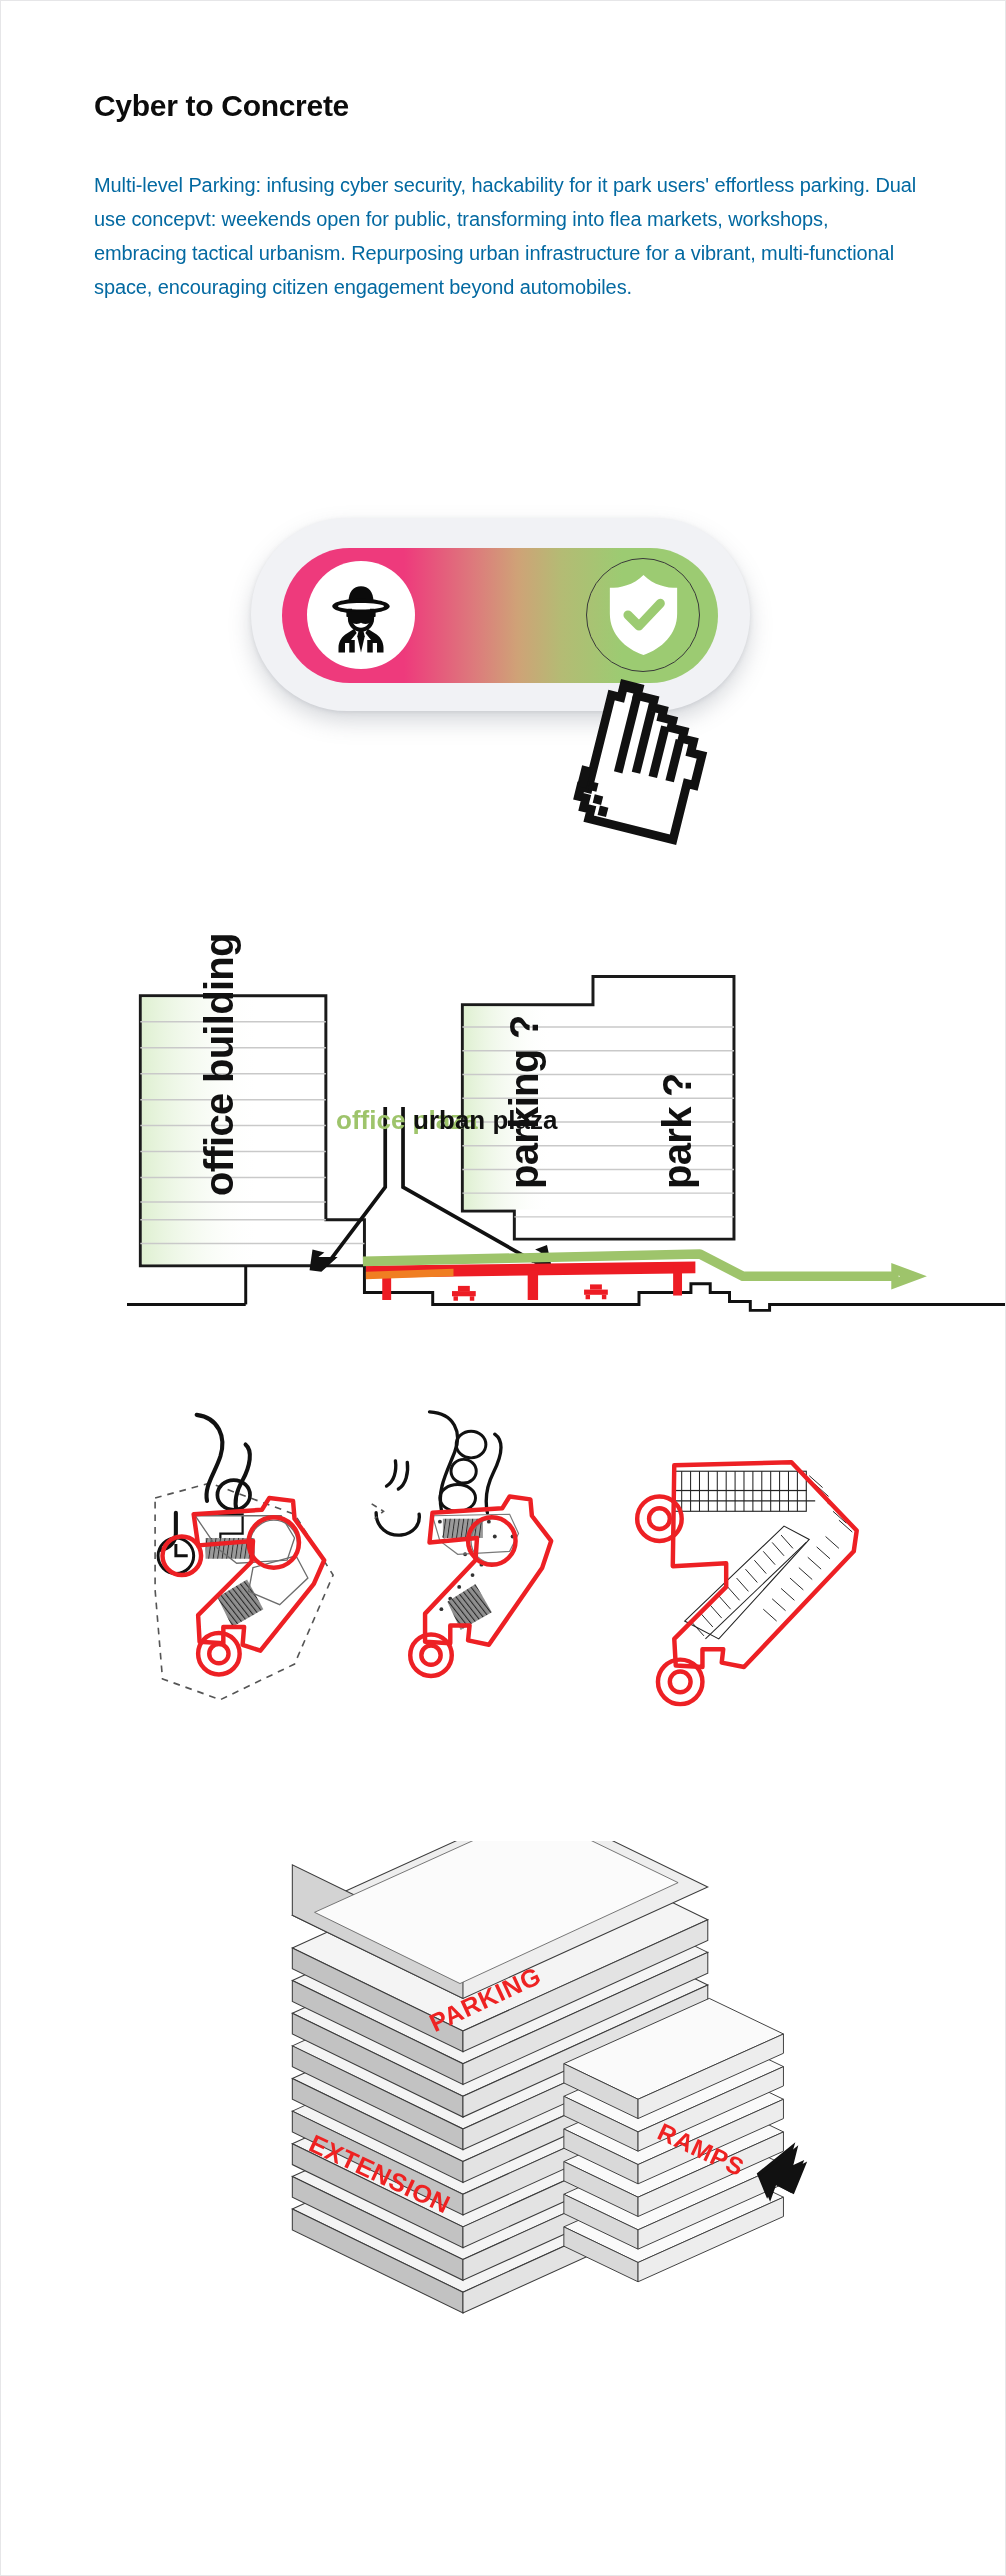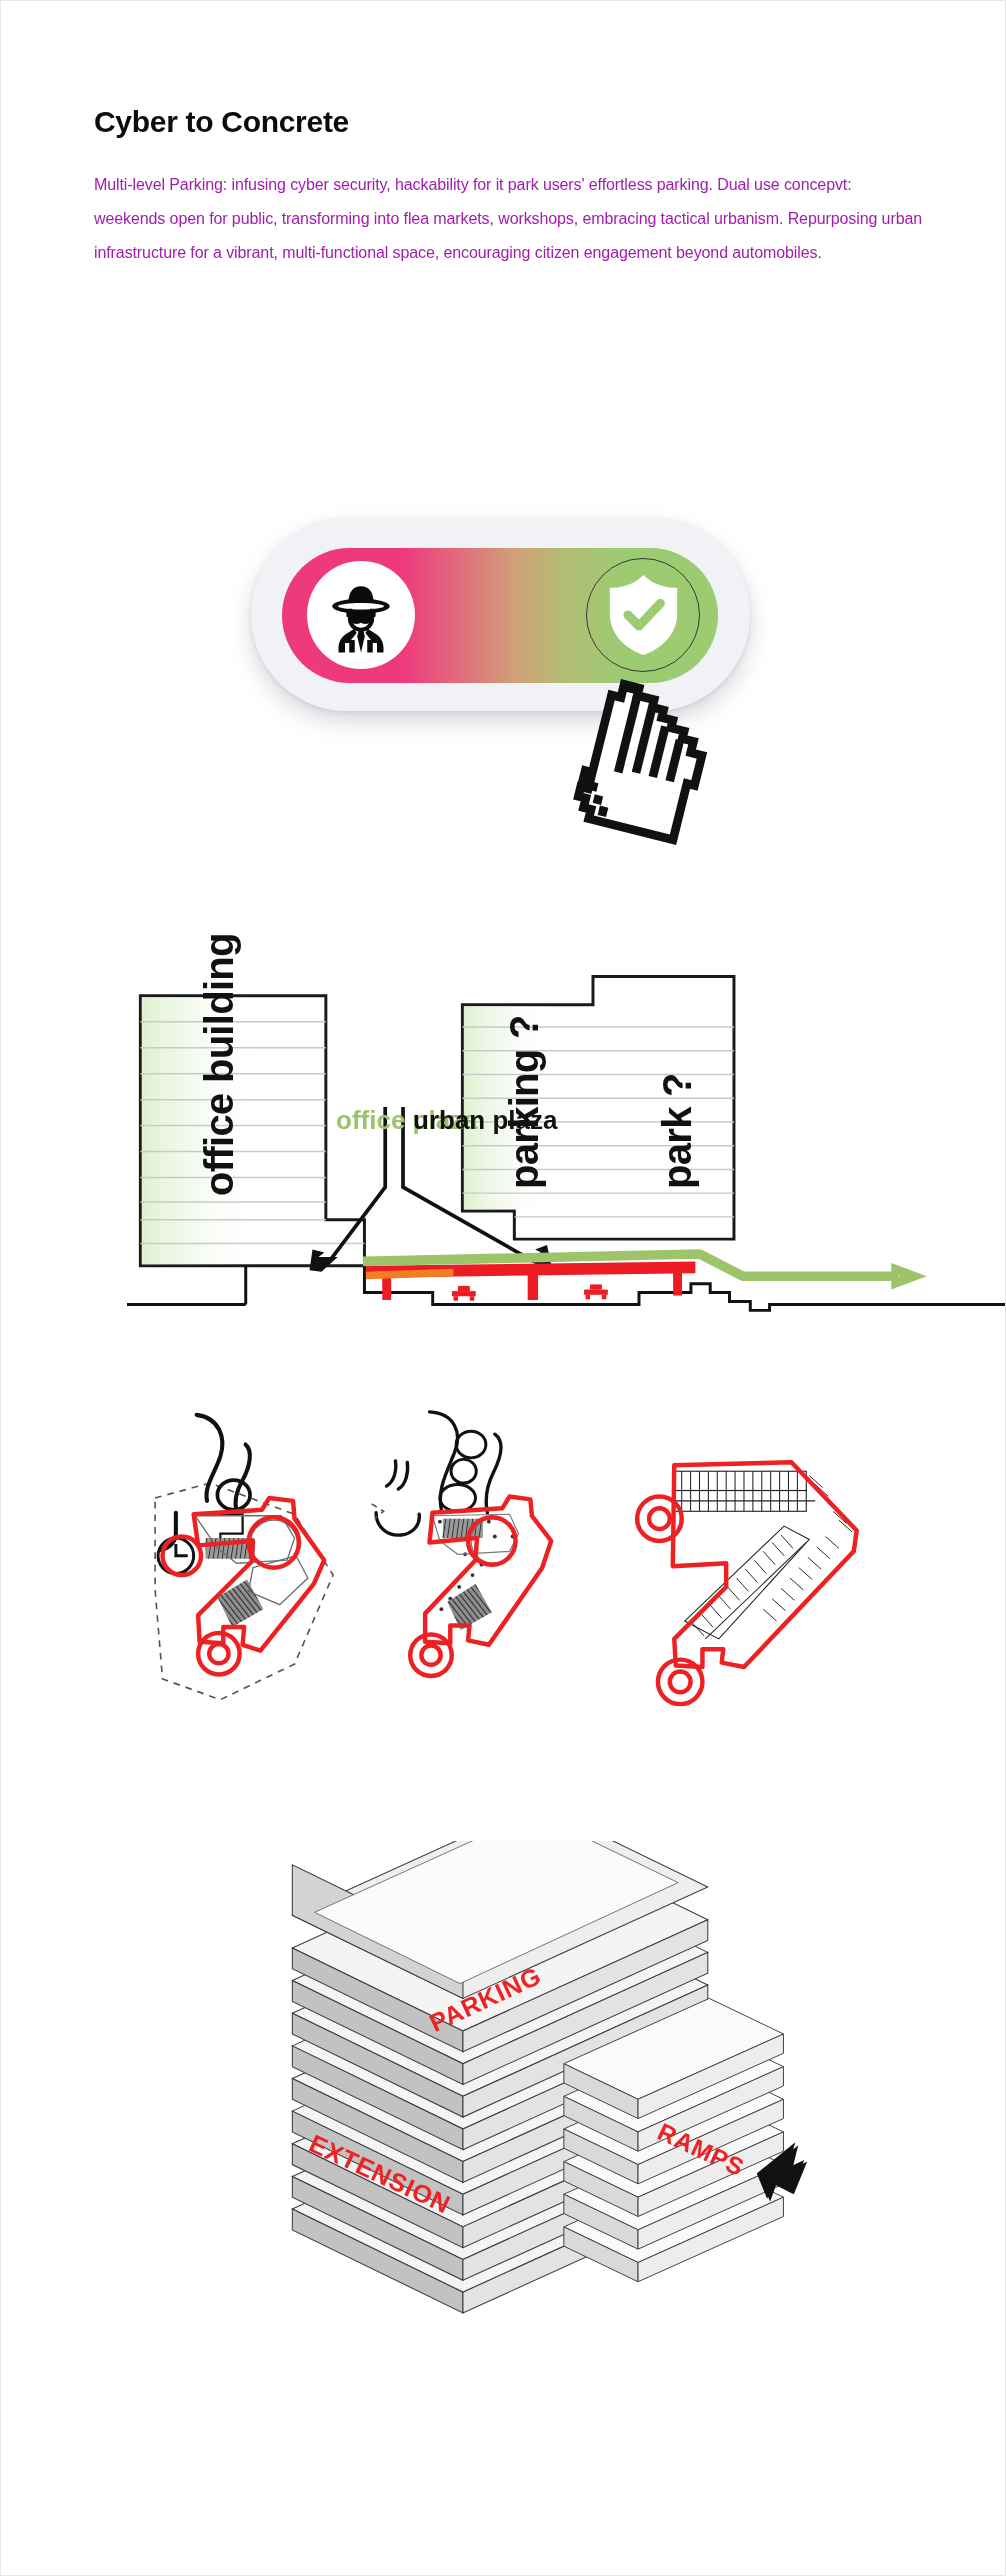--- a/index.html
+++ b/index.html
@@ -14,35 +14,35 @@
     height: 2576px;
     background: #ffffff;
     border: 1.5px solid #e6e6e8;
     overflow: hidden;
   }
 
   
   .title {
     position: absolute;
     left: 93px;
-    top: 104px;
+    top: 88px;
     font-size: 30px;
     font-weight: 700;
     letter-spacing: -0.3px;
     color: #0c0c0c;
     white-space: nowrap;
   }
   .body-copy {
     position: absolute;
     left: 93px;
     top: 167px;
     width: 831px;
-    font-size: 16px;
+    font-size: 20px;
     line-height: 34px;
-    color: #a21caf;
+    color: #0369a1;
     letter-spacing: -0.1px;
   }
 
   
   .toggle-wrap {
     position: absolute;
     left: 250px;
     top: 517px;
     width: 519px;
     height: 415px;

